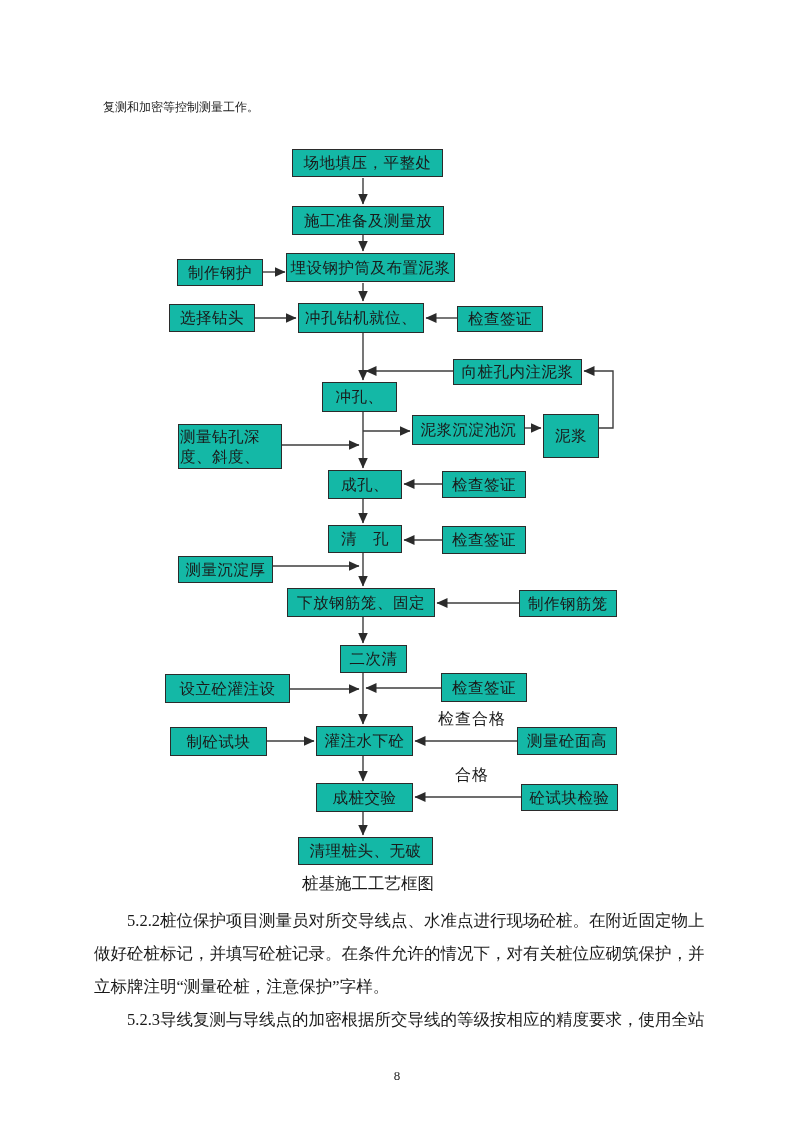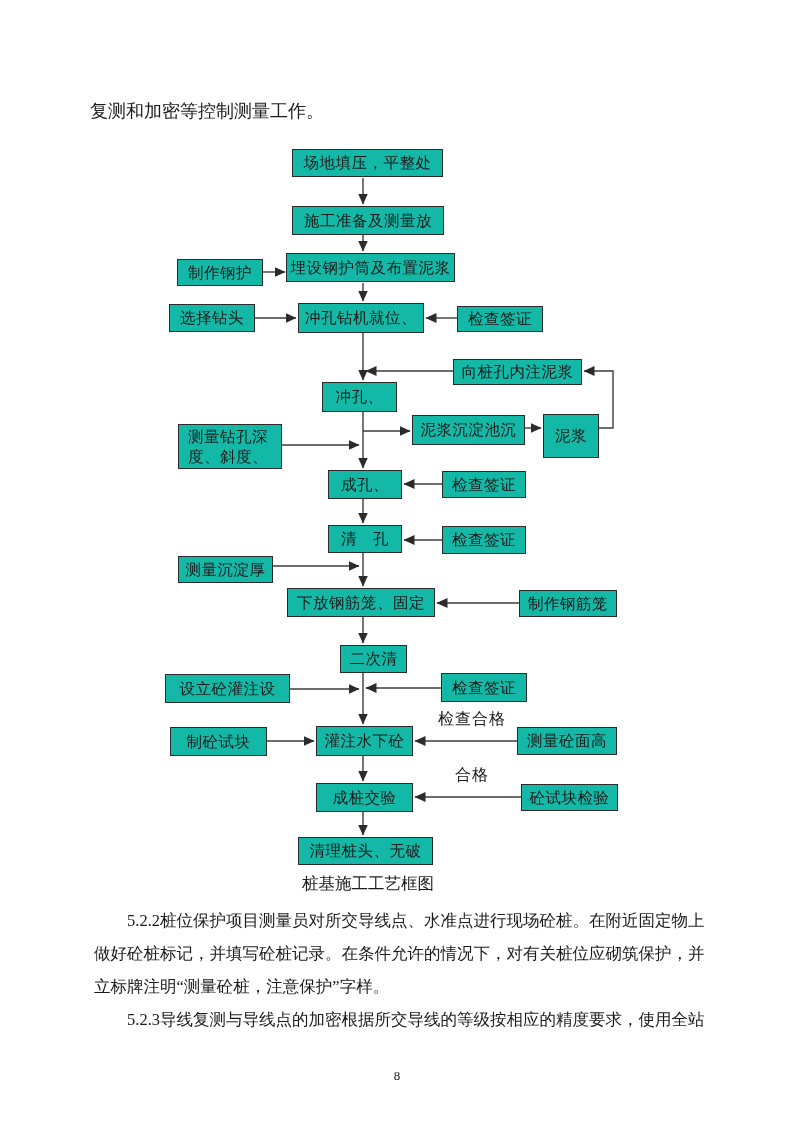--- a/index.html
+++ b/index.html
@@ -6,41 +6,41 @@
   .page {
     position:relative;
     width:794px; height:1122px;
     margin:0 auto;
     background:#ffffff;
     font-family:"Liberation Serif","DejaVu Serif",serif;
     color:#1a1a1a;
     overflow:hidden;
   }
   .intro {
-    position:absolute; left:90px; top:99px;
-    font-size:18px; white-space:nowrap;
+    position:absolute; left:103px; top:99px;
+    font-size:12px; white-space:nowrap;
   }
   .arrows {
     position:absolute; left:0; top:0; pointer-events:none;
   }
   .node {
     position:absolute;
     box-sizing:border-box;
     border:1.4px solid #2b2b2b;
     background:#14b8a6;
     display:flex; align-items:center; justify-content:center;
     font-size:15.5px; line-height:1.25;
     white-space:nowrap;
     letter-spacing:0.5px;
   }
   .node.two-line {
     white-space:pre-line;
     justify-content:flex-start;
     text-align:left;
-    padding-left:9px;
+    padding-left:1px;
     letter-spacing:0.5px;
   }
   .edge-label {
     position:absolute; font-size:16px; letter-spacing:1px; white-space:nowrap;
   }
   .caption {
     position:absolute; left:301px; top:873px; width:134px;
     text-align:center; font-size:16.5px; white-space:nowrap;
   }
   .body-text {

